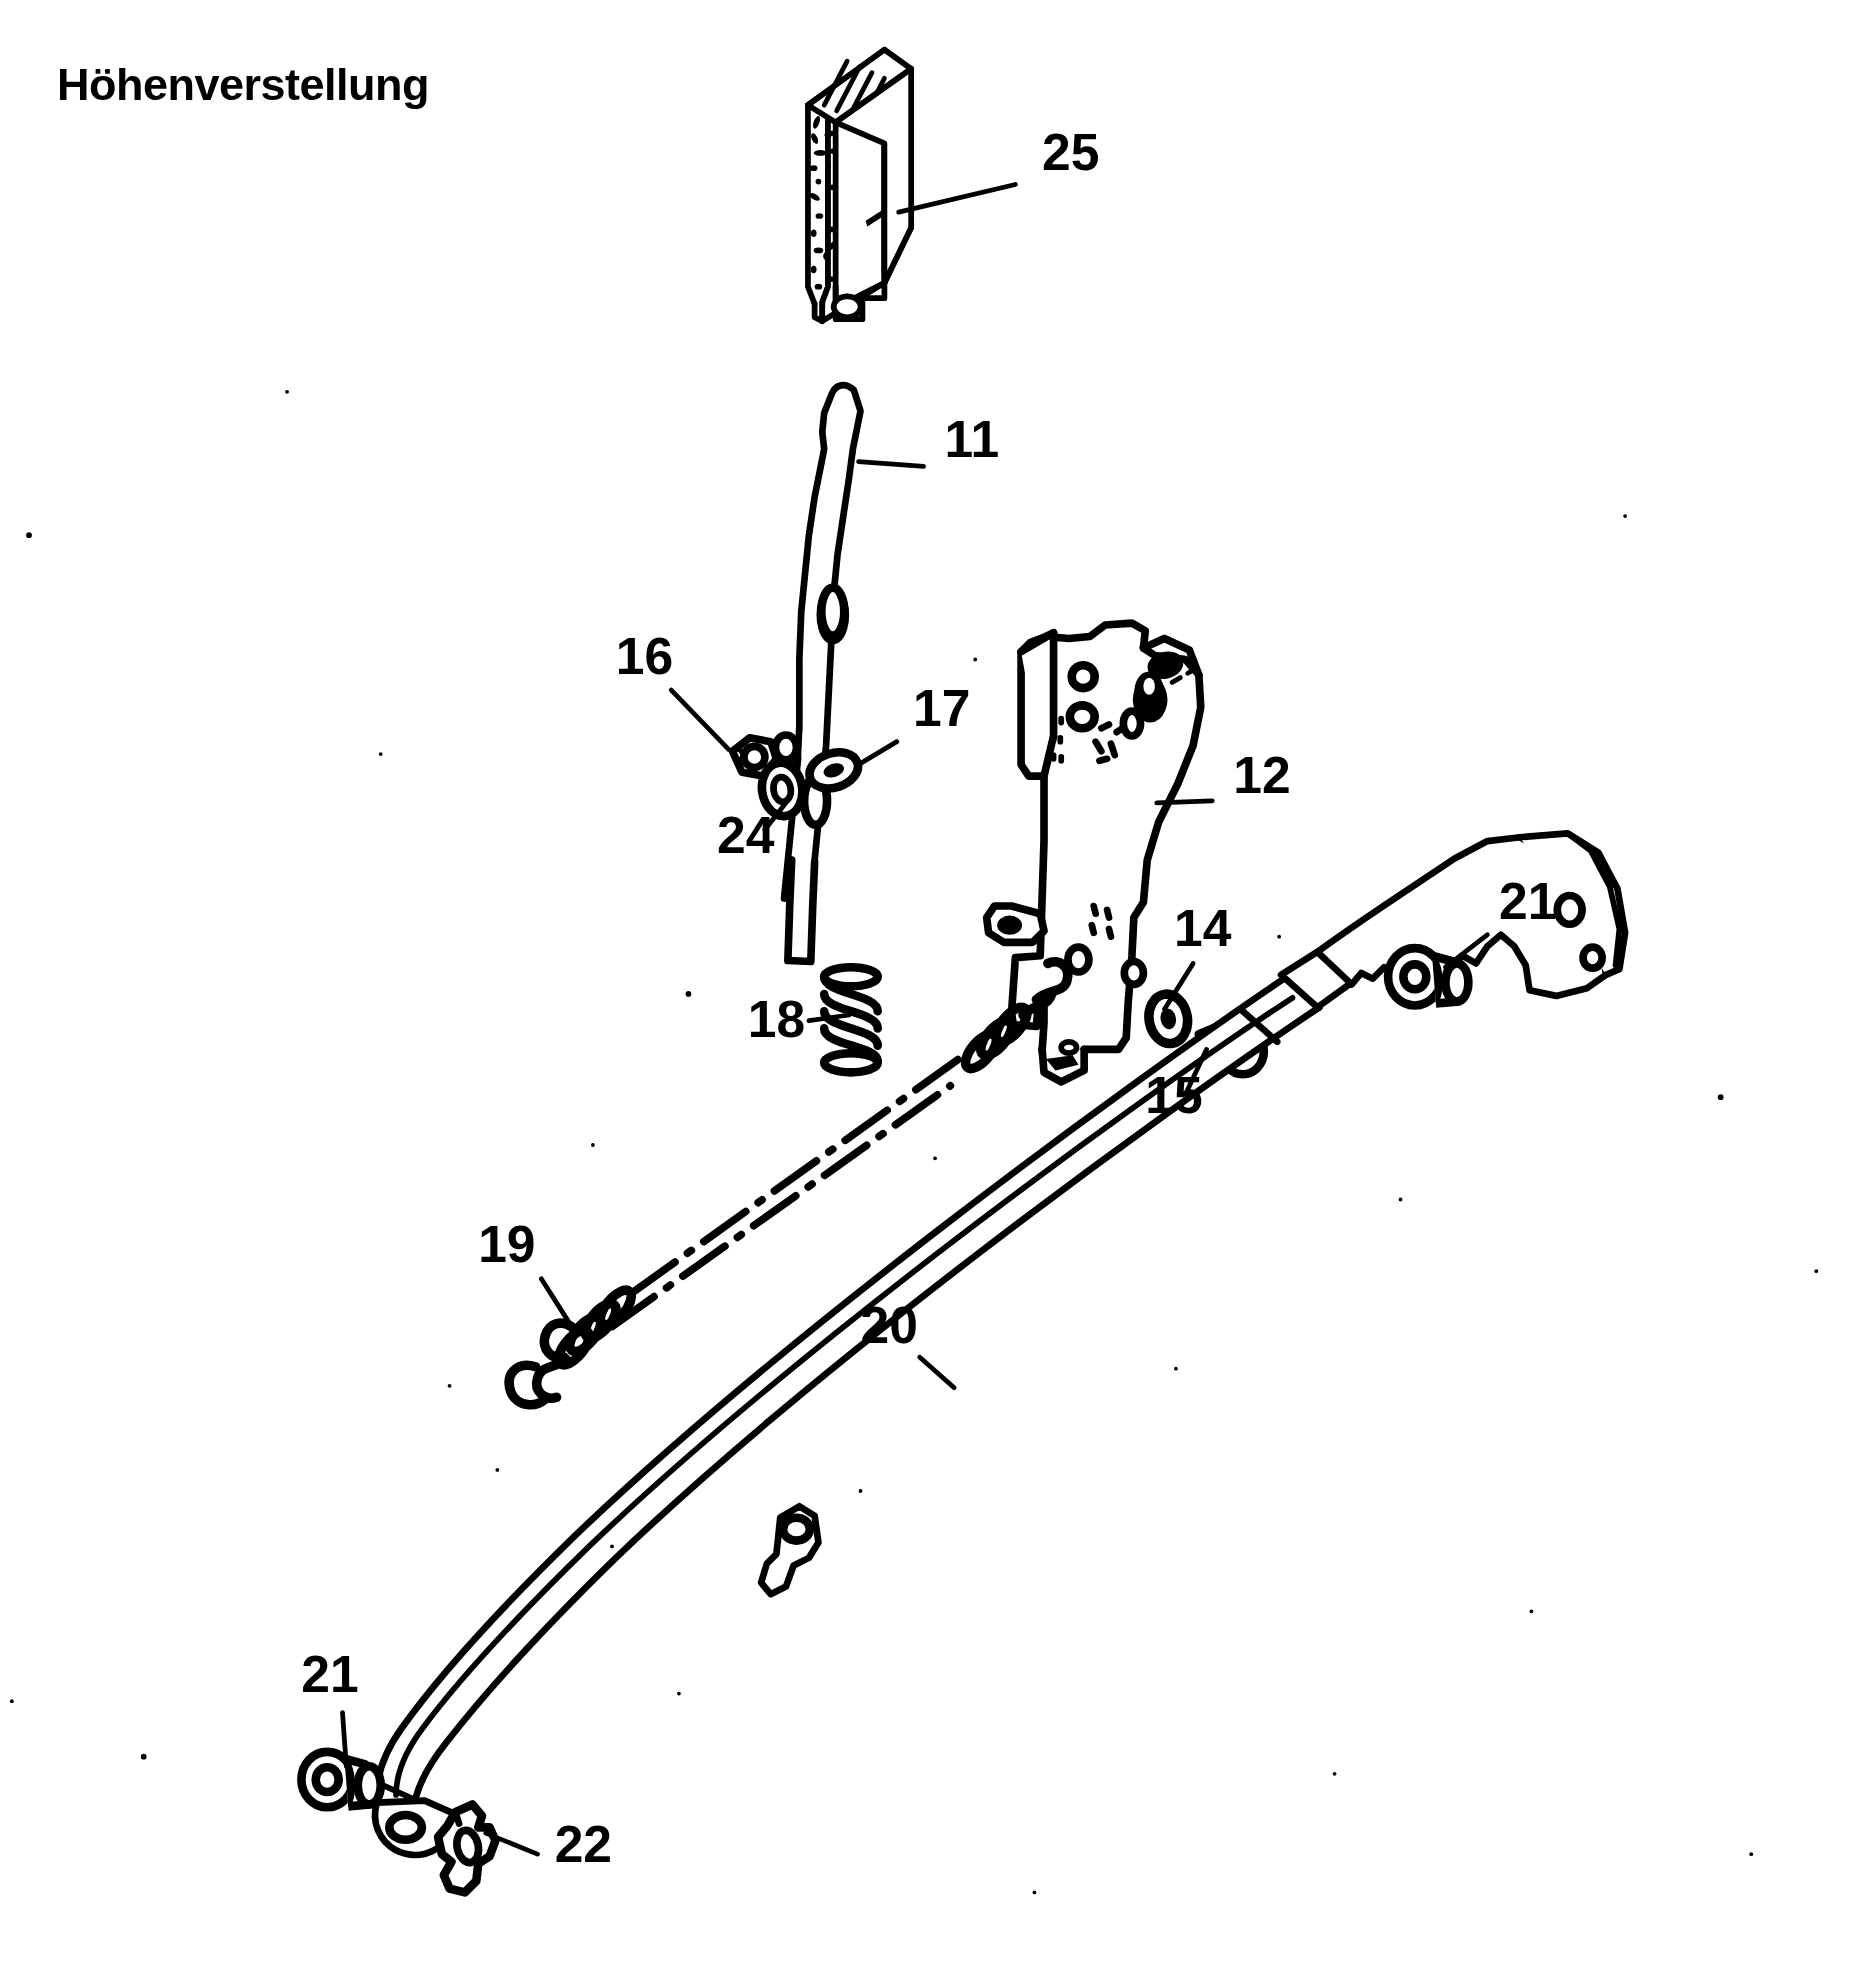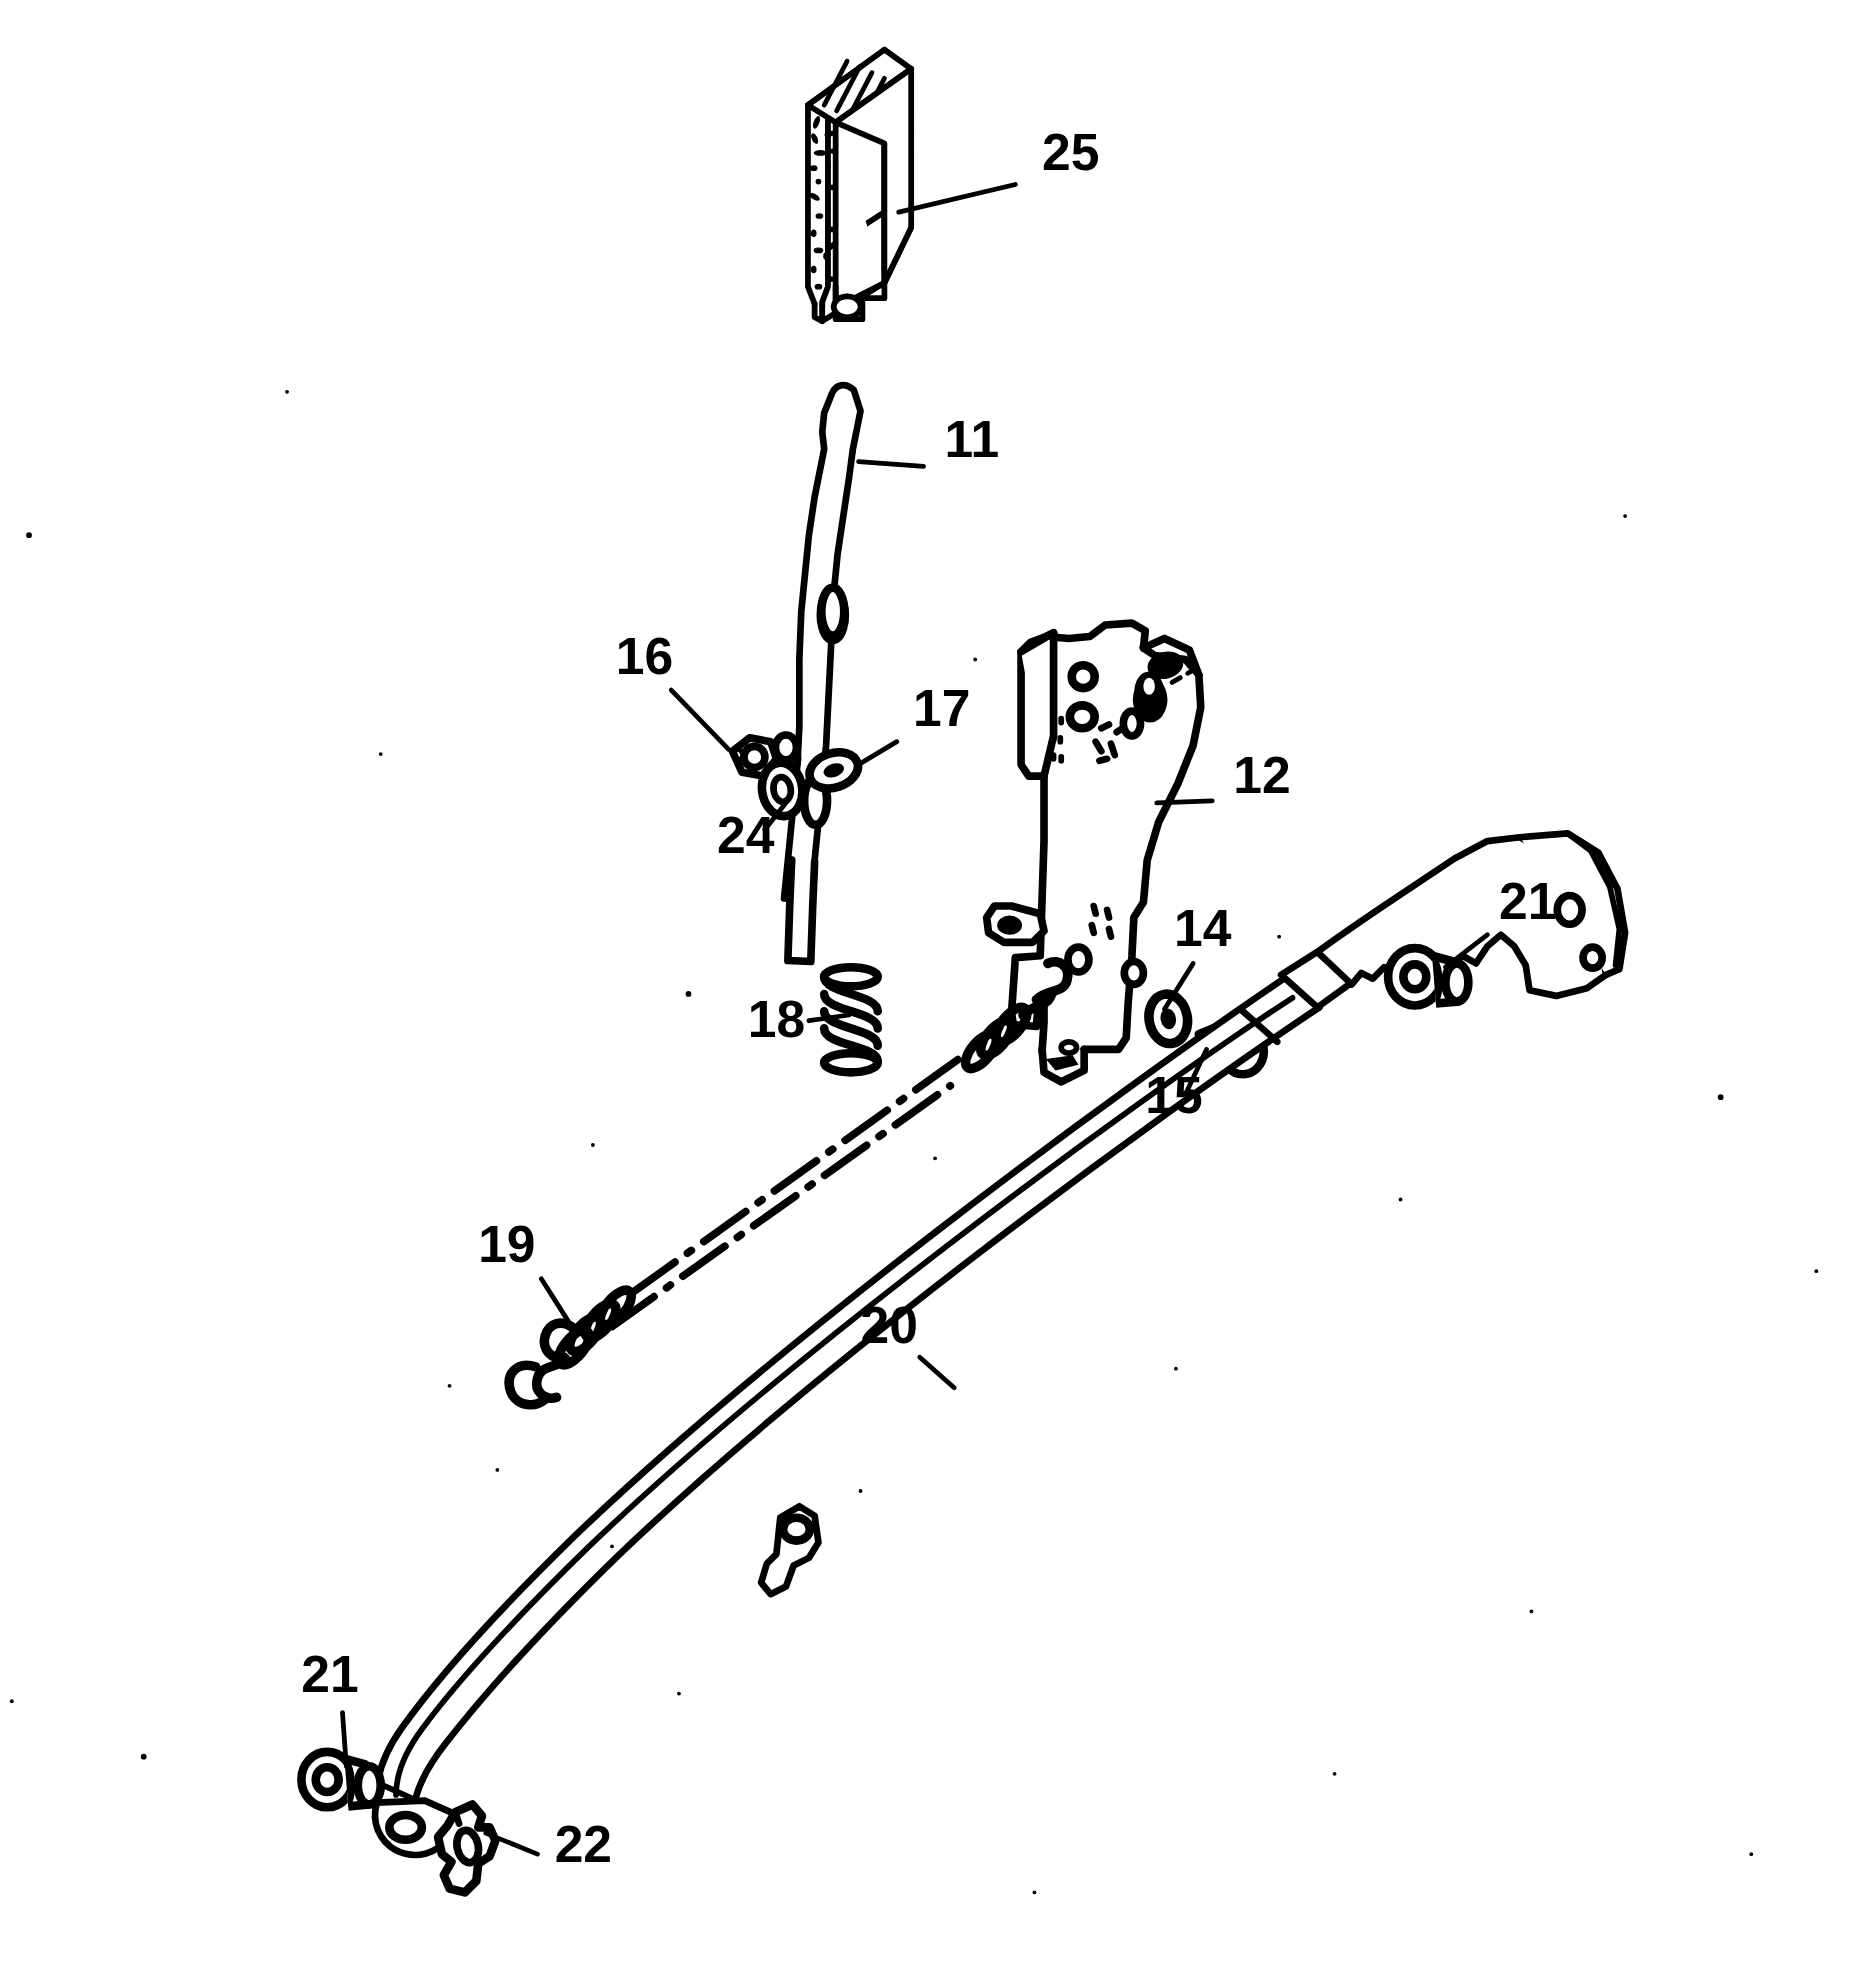--- a/index.html
+++ b/index.html
@@ -19,20 +19,21 @@
   .callout-num{
     font-family:"Liberation Sans","DejaVu Sans",sans-serif;
     font-size:54px;font-weight:bold;fill:#000;
   }
 </style>
 </head>
 <body>
 
 <div id="sheet">
 
+  <div id="title">Höhenverstellung</div>
 
   <svg id="art" viewBox="0 0 1936 2079">
 
     <g fill="none" stroke="#000" stroke-width="6" stroke-linejoin="round" stroke-linecap="round">
 
       <path d="M845,110 L845,300 L852,318 L852,332 L860,336 L860,316 L866,300 L866,110 Z" fill="#fff"></path>
 
       <path d="M845,110 L925,52 L925,222 L925,296 L860,336 L860,316 L866,300 L866,110 Z" fill="#fff"></path>
 
       <path d="M866,110 L925,52 L925,222 L866,260 Z" fill="#fff"></path>

